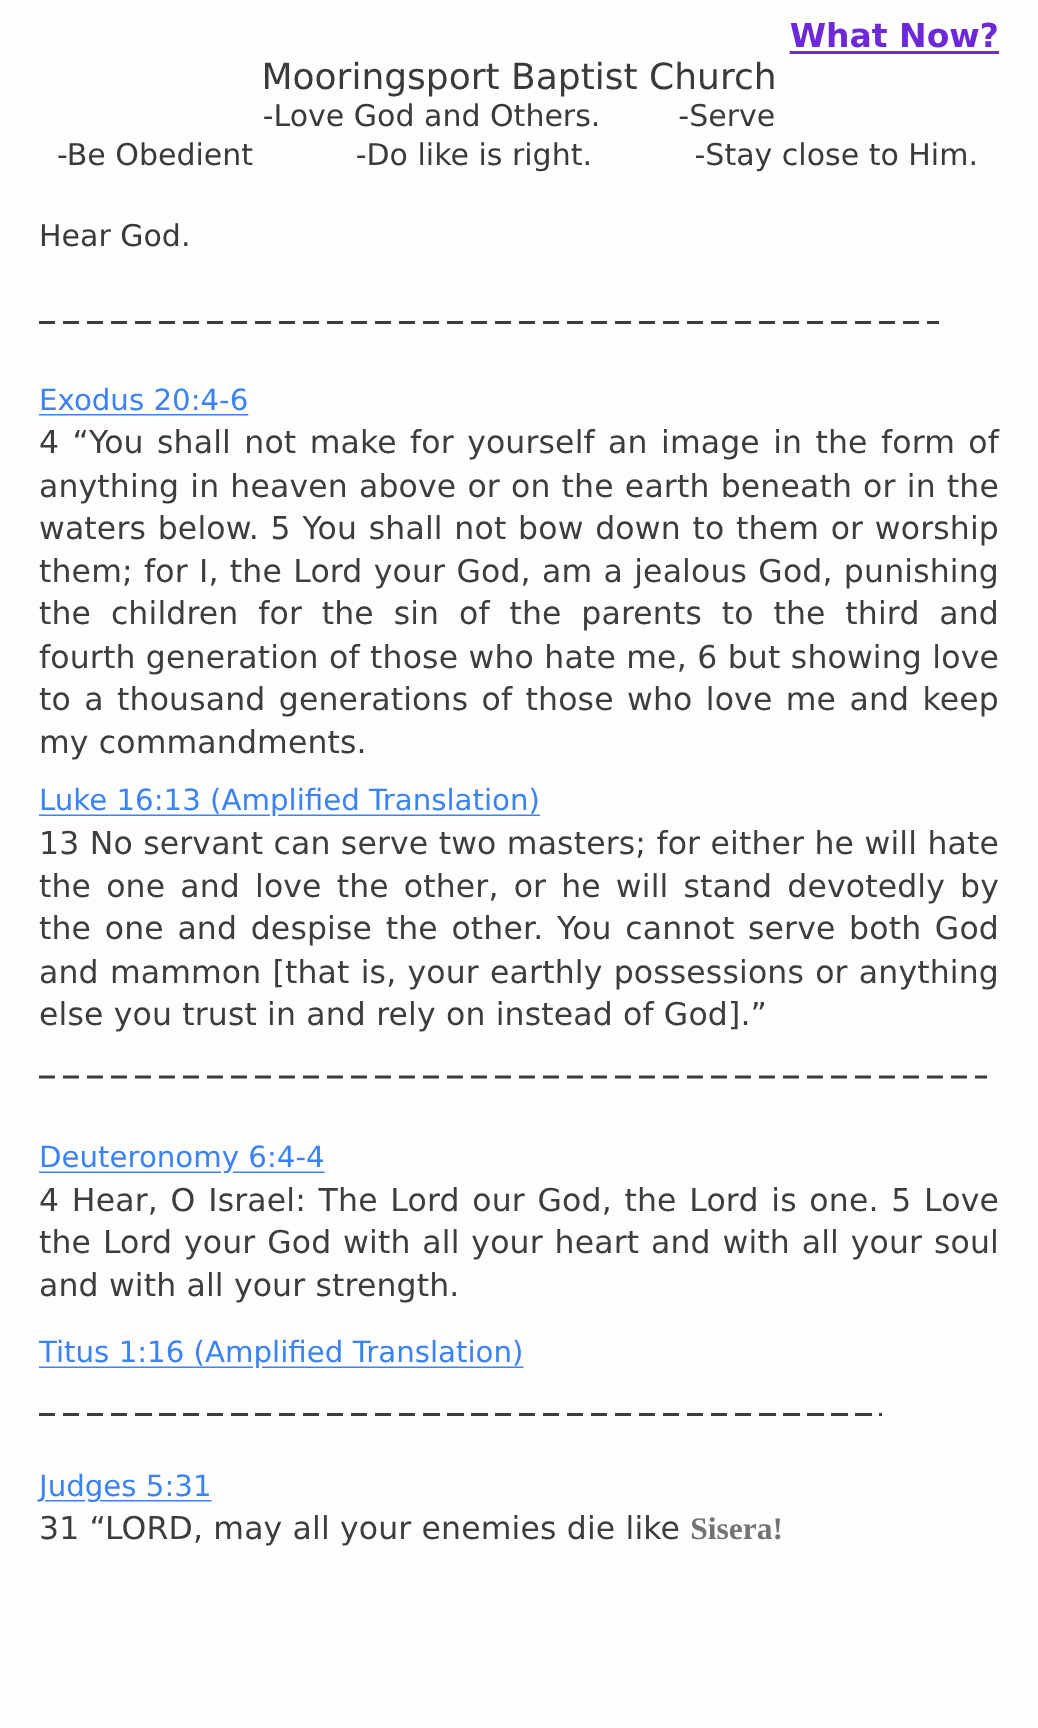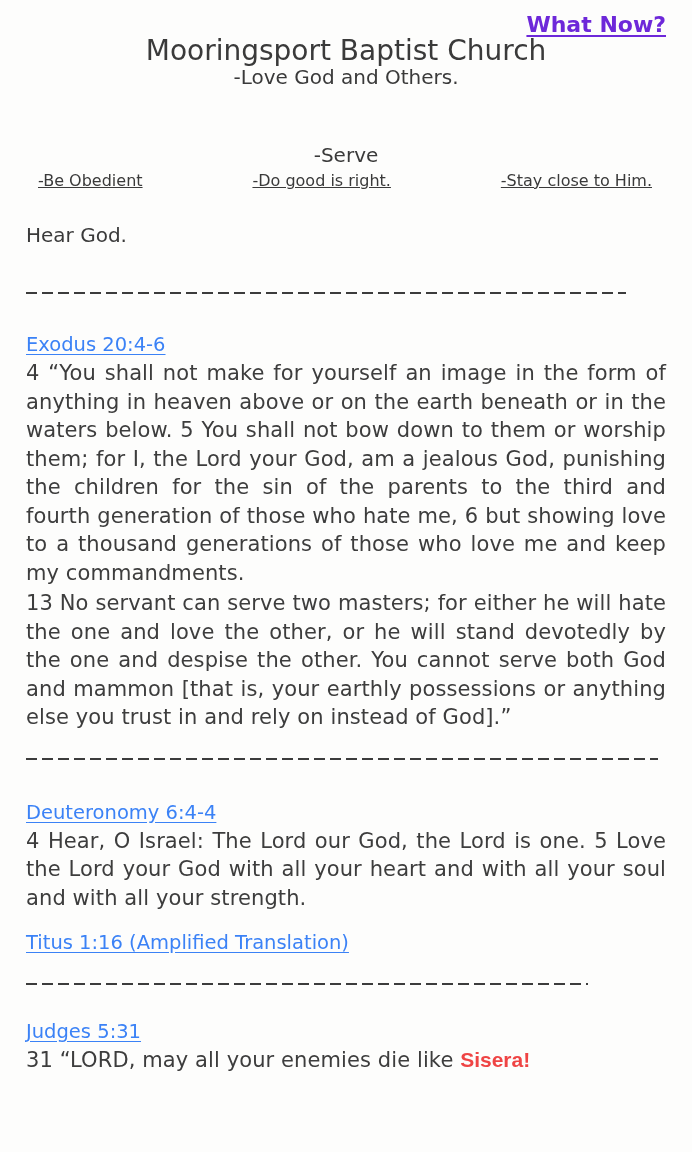--- a/index.html
+++ b/index.html
@@ -26,39 +26,37 @@
     font-size: 22px;
     line-height: 26px;
     font-weight: bold;
     text-decoration: underline;
     text-underline-offset: 3px;
     color: #6d28d9;
     margin: 0;
     text-align: right;
   }
   .church-name {
-    font-size: 28px;
+    font-size: 24px;
     line-height: 26px;
     margin: 0;
   }
   .motto-row-1 {
     display: flex;
     justify-content: center;
     gap: 52px;
     font-size: 20px;
     line-height: 26px;
-    flex-direction: column;
   }
   .motto-row-2 {
     display: flex;
     justify-content: space-between;
     padding: 0 14px 0 12px;
-    font-size: 16px;
+    font-size: 20px;
     line-height: 26px;
-    text-decoration: underline;
   }
   .intro-label {
     margin-top: 28px;
     font-size: 20px;
     line-height: 26px;
   }
   .divider {
     height: 2px;
     background: repeating-linear-gradient(90deg, #3c3c3c 0 11px, transparent 11px 16px);
   }
@@ -79,52 +77,53 @@
     color: #3d3d3d;
     margin-top: 2px;
     letter-spacing: 0.1px;
   }
   .mt-exodus  { margin-top: 38px; }
   .mt-luke    { margin-top: 12px; }
   .mt-deut    { margin-top: 40px; }
   .mt-titus   { margin-top: 18px; }
   .mt-judges  { margin-top: 34px; }
   .emphasis-name {
-    font-family: Liberation Sans, sans-serif;
+    font-family: Liberation Serif, serif;
     font-weight: bold;
-    color: #ef4444;
+    color: #737373;
     letter-spacing: 0;
   }
 </style>
 </head>
 <body>
 
 <div class="page">
 
   <div class="header">
     <div class="doc-title">What Now?</div>
     <div class="church-name">Mooringsport Baptist Church</div>
     <div class="motto-row-1">
       <span>-Love God and Others.</span>
       <span>-Serve</span>
     </div>
     <div class="motto-row-2">
       <span>-Be Obedient</span>
-      <span>-Do good is right.</span>
+      <span>-Do like is right.</span>
       <span>-Stay close to Him.</span>
     </div>
   </div>
 
   <div class="intro-label">Hear God.</div>
 
   <div class="divider divider-1"></div>
 
   <div class="scripture-heading mt-exodus">Exodus 20:4-6</div>
   <div class="scripture-body">4 “You shall not make for yourself an image in the form of anything in heaven above or on the earth beneath or in the waters below. 5 You shall not bow down to them or worship them; for I, the Lord your God, am a jealous God, punishing the children for the sin of the parents to the third and fourth generation of those who hate me, 6 but showing love to a thousand generations of those who love me and keep my commandments.</div>
 
+  <div class="scripture-heading mt-luke">Luke 16:13 (Amplified Translation)</div>
   <div class="scripture-body">13 No servant can serve two masters; for either he will hate the one and love the other, or he will stand devotedly by the one and despise the other. You cannot serve both God and mammon [that is, your earthly possessions or anything else you trust in and rely on instead of God].”</div>
 
   <div class="divider divider-2"></div>
 
   <div class="scripture-heading mt-deut">Deuteronomy 6:4-4</div>
   <div class="scripture-body">4 Hear, O Israel: The Lord our God, the Lord is one.  5 Love the Lord your God with all your heart and with all your soul and with all your strength.</div>
 
   <div class="scripture-heading mt-titus">Titus 1:16 (Amplified Translation)</div>
 
   <div class="divider divider-3"></div>

